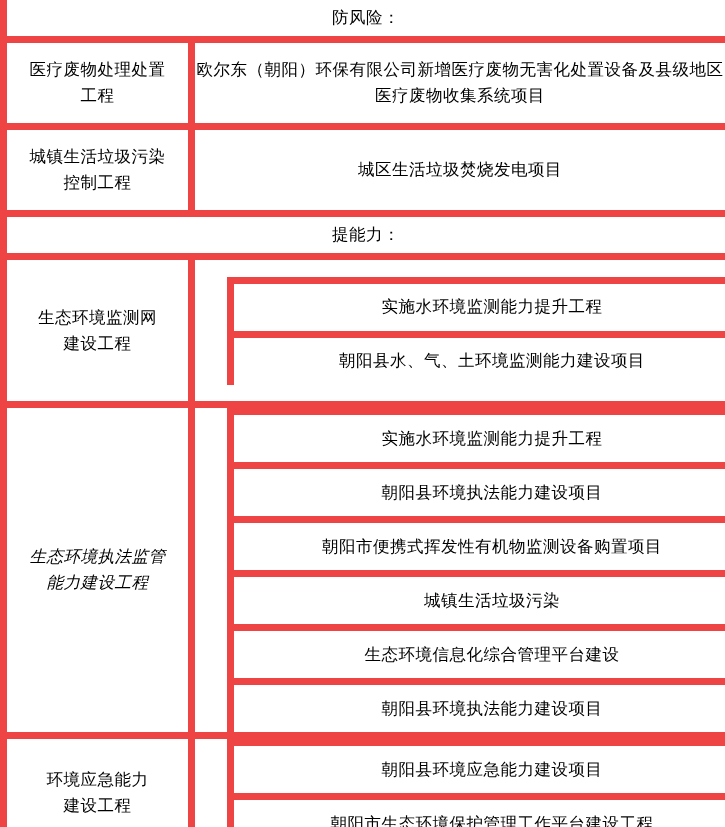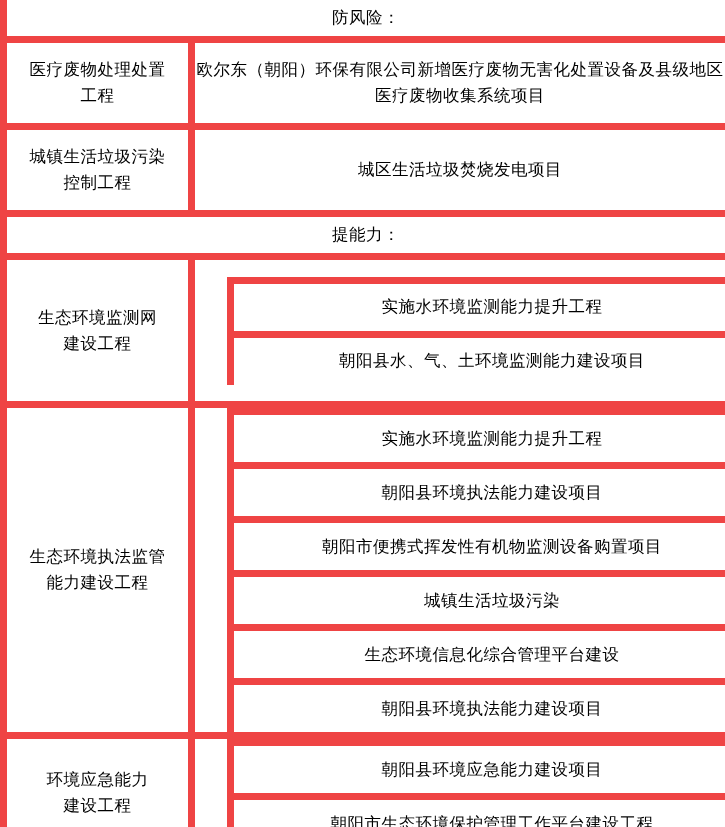--- a/index.html
+++ b/index.html
@@ -136,21 +136,21 @@
                 </tr>
               <tr>
                   <td>朝阳县水、气、土环境监测能力建设项目</td>
                 </tr>
             </tbody>
           </table>
         </td>
       </tr>
 
       <tr>
-        <td class="cat" style="height:282px;">
+        <td class="cat" style="height:282px;font-style:italic;">
           <span class="cat-inner">
             <span class="cat-line">生态环境执法监管</span>
             <span class="cat-line">能力建设工程</span>
           </span>
         </td>
         <td class="no-pad">
           <table class="nested">
             <tbody>
               <tr>
                   <td>实施水环境监测能力提升工程</td>

